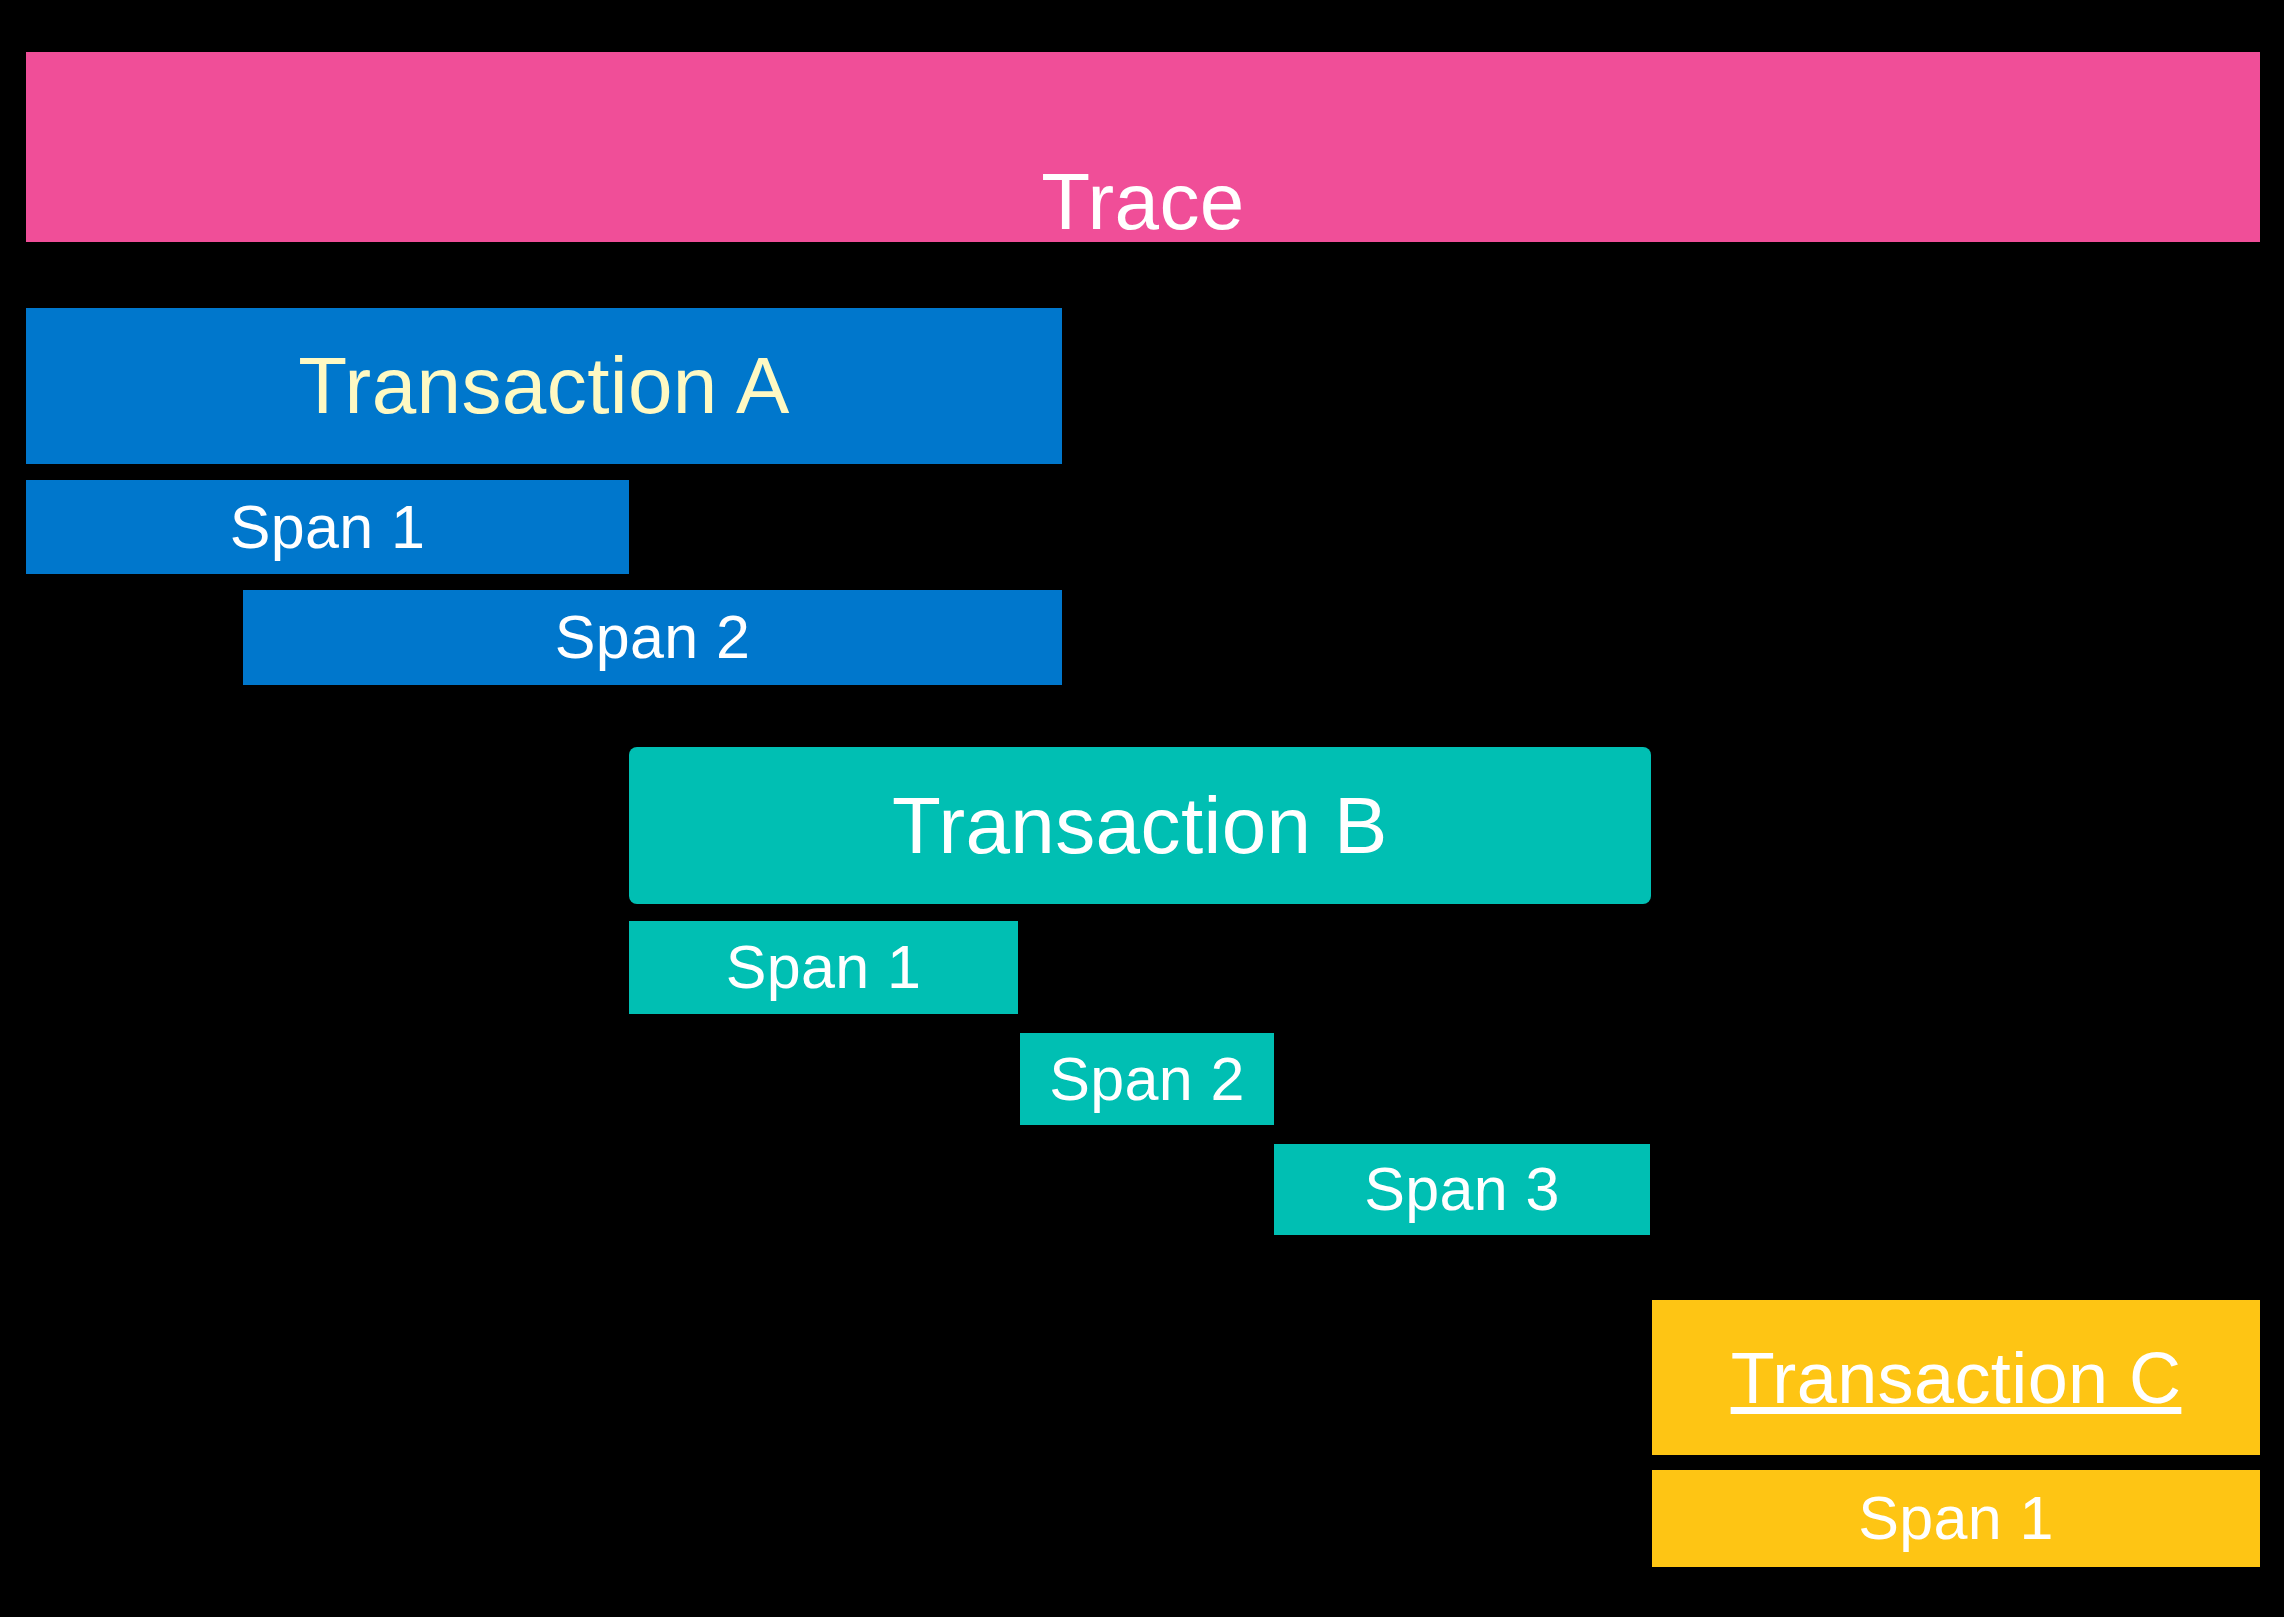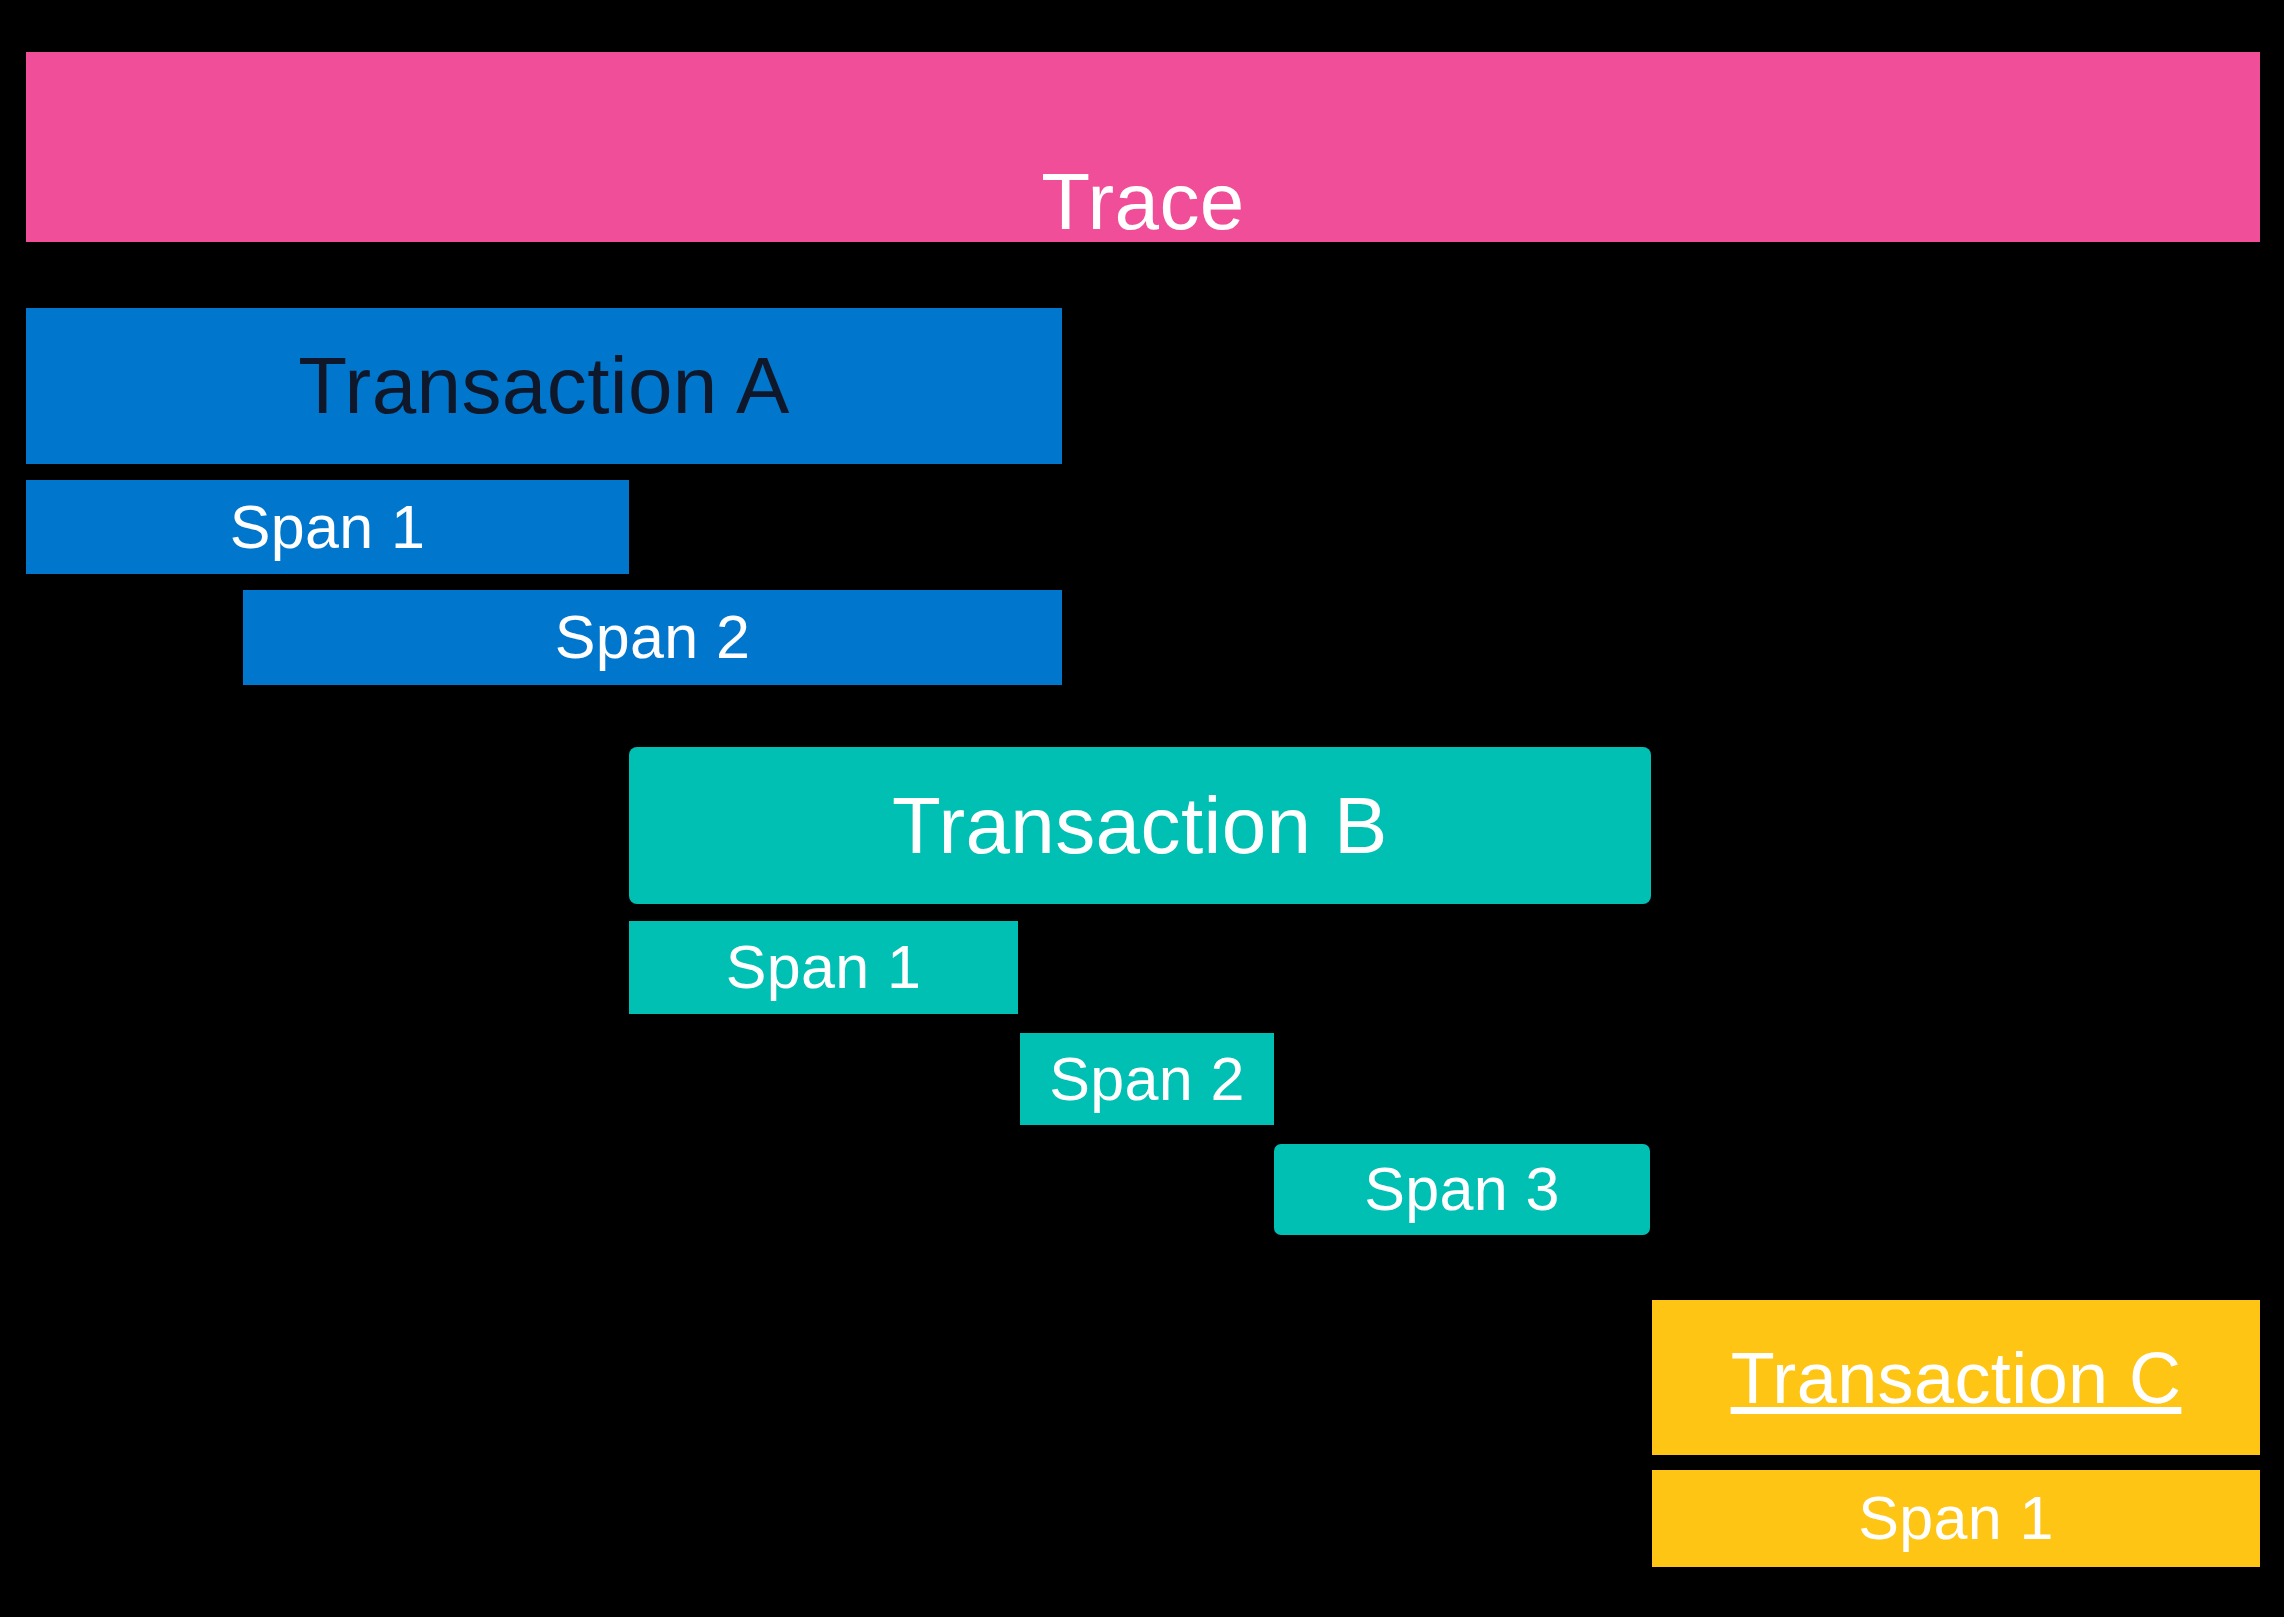--- a/index.html
+++ b/index.html
@@ -32,21 +32,21 @@
 </head>
 <body>
 
 <div id="stage" style="width: 2284px; height: 1618px; background: rgb(0, 0, 0);">
 
   <div class="bar" style="left: 26px; top: 52px; width: 2234px; height: 190px; background: rgb(240, 78, 152); align-items: flex-end;">
     <span class="bar-label" style="font-size: 80px; color: rgb(255, 255, 255);">Trace</span>
   </div>
 
   <div class="bar" style="left: 26px; top: 308px; width: 1036px; height: 156px; background: rgb(0, 119, 204);">
-    <span class="bar-label" style="font-size: 80px; color: #0f172a;">Transaction A</span>
+    <span class="bar-label" style="font-size: 80px; color: #fef9c3;">Transaction A</span>
   </div>
 
   <div class="bar" style="left: 26px; top: 480px; width: 603px; height: 94px; background: rgb(0, 119, 204);">
     <span class="bar-label" style="font-size: 61px; color: rgb(255, 255, 255);">Span 1</span>
   </div>
 
   <div class="bar" style="left: 243px; top: 590px; width: 819px; height: 95px; background: rgb(0, 119, 204);">
     <span class="bar-label" style="font-size: 61px; color: rgb(255, 255, 255);">Span 2</span>
   </div>
 
@@ -55,21 +55,21 @@
   </div>
 
   <div class="bar" style="left: 629px; top: 921px; width: 389px; height: 93px; background: rgb(0, 191, 179);">
     <span class="bar-label" style="font-size: 61px; color: rgb(255, 255, 255);">Span 1</span>
   </div>
 
   <div class="bar" style="left: 1020px; top: 1033px; width: 254px; height: 92px; background: rgb(0, 191, 179);">
     <span class="bar-label" style="font-size: 61px; color: rgb(255, 255, 255);">Span 2</span>
   </div>
 
-  <div class="bar" style="left: 1274px; top: 1144px; width: 376px; height: 91px; background: rgb(0, 191, 179); border-radius: 7px;">
+  <div class="bar" style="left: 1274px; top: 1144px; width: 376px; height: 91px; background: rgb(0, 191, 179);">
     <span class="bar-label" style="font-size: 61px; color: rgb(255, 255, 255);">Span 3</span>
   </div>
 
   <div class="bar" style="left: 1652px; top: 1300px; width: 608px; height: 155px; background: rgb(254, 197, 20);">
     <span class="bar-label" style="font-size: 72px; color: rgb(255, 255, 255); text-decoration: underline;">Transaction C</span>
   </div>
 
   <div class="bar" style="left: 1652px; top: 1470px; width: 608px; height: 97px; background: rgb(254, 197, 20);">
     <span class="bar-label" style="font-size: 61px; color: rgb(255, 255, 255);">Span 1</span>
   </div>

